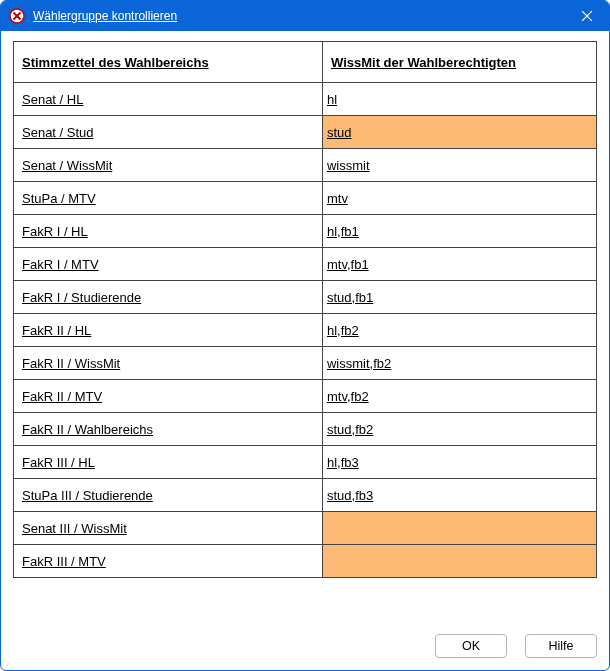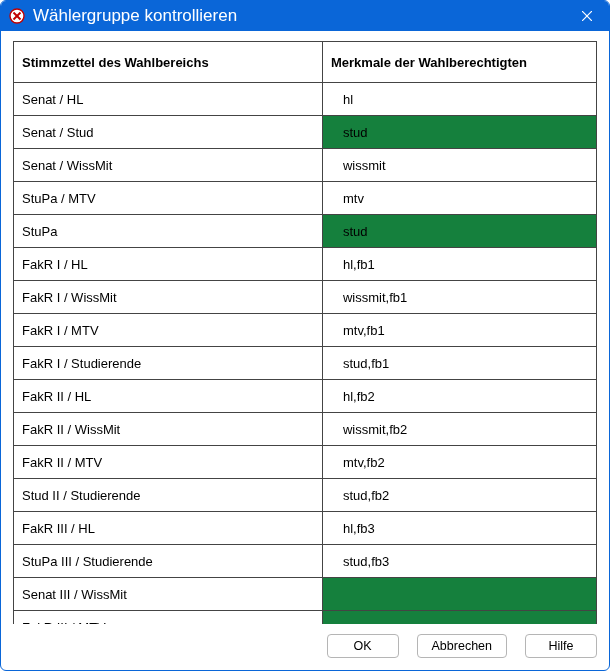--- a/index.html
+++ b/index.html
@@ -31,39 +31,41 @@
     flex: 0 0 auto;
   }
   .titlebar .app-icon {
     width: 16px;
     height: 16px;
     margin-right: 8px;
     flex: 0 0 auto;
   }
   .titlebar .title-text {
     flex: 1 1 auto;
-    font-size: 17px;
+    font-size: 12px;
     white-space: nowrap;
+    text-decoration: underline;
   }
   .titlebar .close-btn {
     width: 44px;
     height: 30px;
     display: flex;
     align-items: center;
     justify-content: center;
     cursor: pointer;
   }
   .titlebar .close-btn svg {
     stroke: #ffffff;
     stroke-width: 1.2;
   }
   .body-area {
     flex: 1 1 auto;
     padding: 10px 12px 0 12px;
     overflow: auto;
+    text-decoration: underline;
   }
   table.data {
     width: 100%;
     border-collapse: collapse;
     table-layout: fixed;
   }
   table.data th, table.data td {
     border: 1px solid #444;
     padding: 6px 8px;
     text-align: left;
@@ -73,24 +75,24 @@
     overflow: hidden;
     white-space: nowrap;
   }
   table.data th {
     font-weight: 700;
     padding-top: 10px;
     padding-bottom: 10px;
     background: #ffffff;
   }
   table.data td.col-merk {
-    padding-left: 20px;
+    padding-left: 4px;
   }
   .hl-yellow {
-    background: #15803d;
+    background: #fdba74;
   }
   col.col1 { width: 53%; }
   col.col2 { width: 47%; }
   .footer {
     flex: 0 0 auto;
     padding: 10px 12px 12px 12px;
     display: flex;
     justify-content: flex-end;
     gap: 18px;
   }
@@ -130,21 +132,21 @@
 
   <div class="body-area">
     <table class="data">
       <colgroup>
         <col class="col1">
           <col class="col2">
       </colgroup>
       <thead>
         <tr>
           <th>Stimmzettel des Wahlbereichs</th>
-          <th>Merkmale der Wahlberechtigten</th>
+          <th>WissMit der Wahlberechtigten</th>
         </tr>
       </thead>
       <tbody id="table-body">
 
       <tr>
             <td>Senat / HL</td>
             <td class="col-merk">hl</td>
           </tr>
           <tr>
             <td>Senat / Stud</td>
@@ -152,53 +154,45 @@
           </tr>
           <tr>
             <td>Senat / WissMit</td>
             <td class="col-merk">wissmit</td>
           </tr>
           <tr>
             <td>StuPa / MTV</td>
             <td class="col-merk">mtv</td>
           </tr>
           <tr>
-            <td>StuPa</td>
-            <td class="col-merk hl-yellow">stud</td>
-          </tr>
-          <tr>
             <td>FakR I / HL</td>
             <td class="col-merk">hl,fb1</td>
           </tr>
           <tr>
-            <td>FakR I / WissMit</td>
-            <td class="col-merk">wissmit,fb1</td>
-          </tr>
-          <tr>
             <td>FakR I / MTV</td>
             <td class="col-merk">mtv,fb1</td>
           </tr>
           <tr>
             <td>FakR I / Studierende</td>
             <td class="col-merk">stud,fb1</td>
           </tr>
           <tr>
             <td>FakR II / HL</td>
             <td class="col-merk">hl,fb2</td>
           </tr>
           <tr>
             <td>FakR II / WissMit</td>
             <td class="col-merk">wissmit,fb2</td>
           </tr>
           <tr>
             <td>FakR II / MTV</td>
             <td class="col-merk">mtv,fb2</td>
           </tr>
           <tr>
-            <td>Stud II / Studierende</td>
+            <td>FakR II / Wahlbereichs</td>
             <td class="col-merk">stud,fb2</td>
           </tr>
           <tr>
             <td>FakR III / HL</td>
             <td class="col-merk">hl,fb3</td>
           </tr>
           <tr>
             <td>StuPa III / Studierende</td>
             <td class="col-merk">stud,fb3</td>
           </tr>
@@ -209,17 +203,16 @@
           <tr>
             <td>FakR III / MTV</td>
             <td class="col-merk hl-yellow"></td>
           </tr>
         </tbody>
     </table>
   </div>
 
   <div class="footer">
     <button>OK</button>
-    <button>Abbrechen</button>
     <button>Hilfe</button>
   </div>
 
 </div>
 
 </body></html>

